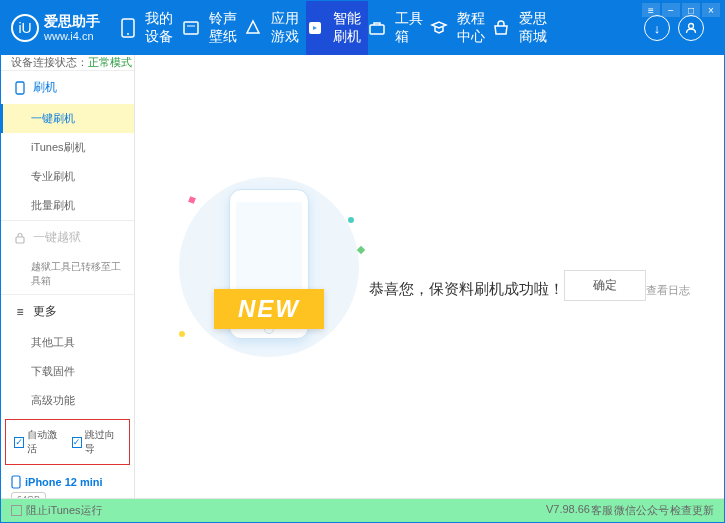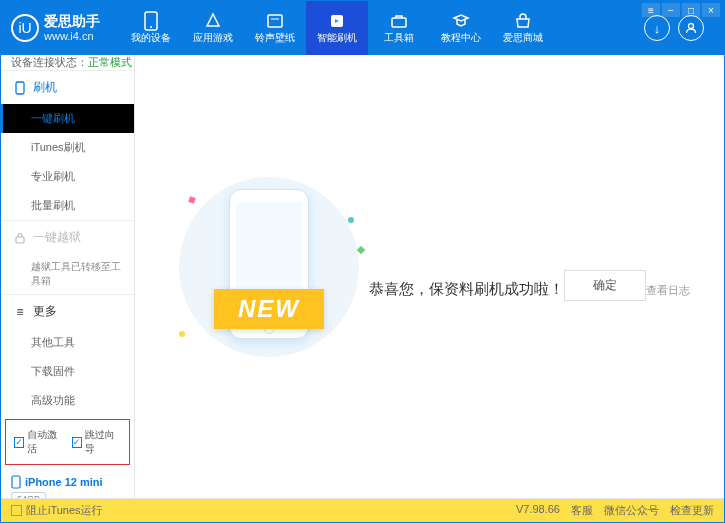--- a/index.html
+++ b/index.html
@@ -4,37 +4,37 @@
 <style>
 *{margin:0;padding:0;box-sizing:border-box;font-family:"Microsoft YaHei",Arial,sans-serif}
 body{background:#fff;width:725px;height:523px;overflow:hidden;position:relative;border:1px solid #0a7be0}
 .header{background:#0a7be0;height:54px;display:flex;align-items:center;padding:0 10px;color:#fff}
 .logo{display:flex;align-items:center;gap:5px}
 .logo-icon{width:28px;height:28px;border:2px solid #fff;border-radius:50%;display:flex;align-items:center;justify-content:center;font-weight:normal;font-size:14px}
 .logo-text{display:flex;flex-direction:column;line-height:1.2}
 .logo-title{font-size:14px;font-weight:bold}
 .logo-url{font-size:11px;opacity:0.9}
 .nav{display:flex;margin-left:20px;height:100%}
-.nav-item{width:62px;display:flex;flex-direction:column;align-items:center;justify-content:center;cursor:pointer;font-size:10px;gap:0}
+.nav-item{width:62px;display:flex;flex-direction:row;align-items:center;justify-content:center;cursor:pointer;font-size:14px;gap:9px}
 .nav-item.active{background:#1d4ed8}
 .nav-icon{width:20px;height:20px;display:flex;align-items:center;justify-content:center}
 .win-controls{position:absolute;top:2px;right:4px;display:flex;gap:2px;font-size:10px}
 .win-btn{width:18px;height:14px;background:rgba(255,255,255,0.15);display:flex;align-items:center;justify-content:center;cursor:pointer}
 .header-right{margin-left:auto;display:flex;gap:8px;margin-right:10px}
 .circle-btn{width:26px;height:26px;border:1.5px solid #fff;border-radius:50%;display:flex;align-items:center;justify-content:center;cursor:pointer;font-size:13px}
 .body{display:flex;height:calc(100% - 54px - 24px)}
 .sidebar{width:134px;border-right:1px solid #e5e5e5;display:flex;flex-direction:column;font-size:12px;color:#555}
 .status-bar{padding:0 10px;font-size:11px;color:#666;border-bottom:1px solid #eee;white-space:nowrap}
 .status-value{color:#2a9c3e}
 .side-section{border-bottom:1px solid #eee}
 .side-header{display:flex;align-items:center;gap:6px;padding:8px 12px;font-size:12px;color:#333}
 .side-header.blue{color:#0a7be0}
 .side-icon{width:14px;height:14px;display:flex;align-items:center;justify-content:center;font-size:12px}
 .side-item{padding:7px 10px 7px 30px;cursor:pointer;font-size:11px;color:#666}
-.side-item.active{background:#000000;color:#0a7be0;border-left:2px solid #0a7be0;padding-left:28px}
+.side-item.active{background:#fef9c3;color:#0a7be0;border-left:2px solid #0a7be0;padding-left:28px}
 .side-note{padding:6px 10px 6px 30px;font-size:10px;color:#888;line-height:1.4}
 .checkboxes{padding:8px;display:flex;gap:8px;font-size:10px;border:1.5px solid #d33;margin:4px}
 .chk{display:flex;align-items:center;gap:3px;cursor:pointer}
 .chk-box{width:11px;height:11px;border:1px solid #0a7be0;display:flex;align-items:center;justify-content:center;color:#0a7be0;font-size:9px}
 .device{padding:6px 10px;font-size:11px}
 .device-name{color:#0a7be0;font-weight:bold;display:flex;align-items:center;gap:4px}
 .device-badge{display:inline-block;border:1px solid #ccc;border-radius:3px;padding:1px 5px;font-size:9px;color:#888;margin-top:3px}
 .main{flex:1;display:flex;align-items:center;justify-content:center;position:relative}
 .illustration{position:relative;width:200px;height:170px;margin-top:-10px}
 .phone-bg{position:absolute;width:180px;height:180px;background:#eef6fc;border-radius:50%;left:10px;top:-10px}
@@ -47,24 +47,24 @@
 .banner-ribbon:before{left:-14px;border-left-color:transparent}
 .banner-ribbon:after{right:-14px;border-right-color:transparent}
 .confetti{position:absolute;width:6px;height:6px}
 .c1{background:#ff6b9d;top:10px;left:20px;transform:rotate(20deg)}
 .c2{background:#4ecdc4;top:30px;right:15px;border-radius:50%}
 .c3{background:#ffd93d;bottom:20px;left:10px;border-radius:50%}
 .c4{background:#6bcf7f;top:60px;right:5px;transform:rotate(45deg)}
 .message{font-size:15px;color:#333;margin-top:25px}
 .confirm-btn{margin-top:18px;padding:6px 28px;border:1px solid #ddd;background:#fff;font-size:12px;cursor:pointer;color:#555}
 .log-link{margin-top:28px;font-size:11px;color:#999;cursor:pointer}
-.footer{position:absolute;bottom:0;left:0;right:0;height:24px;border-top:1px solid #e5e5e5;display:flex;align-items:center;padding:6px 10px;font-size:11px;color:#666;background:#fde047}
+.footer{position:absolute;bottom:0;left:0;right:0;height:24px;border-top:1px solid #e5e5e5;display:flex;align-items:center;padding:6px 10px;font-size:11px;color:#666;background:#86efac}
 .footer-chk{display:flex;align-items:center;gap:4px;cursor:pointer}
 .footer-box{width:11px;height:11px;border:1px solid #999}
-.footer-right{margin-left:auto;display:flex;gap:11px}
+.footer-right{margin-left:auto;display:flex;gap:1px}
 .footer-link{cursor:pointer}
 </style>
 </head>
 <body>
 
 <div class="header">
   <div class="win-controls">
     <div class="win-btn">≡</div>
     <div class="win-btn">−</div>
     <div class="win-btn">□</div>
@@ -82,34 +82,34 @@
         <div class="nav-icon">
           <svg width="16" height="20" viewBox="0 0 16 20">
             <rect x="2" y="1" width="12" height="18" rx="2" fill="none" stroke="#fff" stroke-width="1.5"></rect>
             <circle cx="8" cy="16" r="1" fill="#fff"></circle>
           </svg>
         </div>
         <span>我的设备</span>
       </div>
     <div class="nav-item">
         <div class="nav-icon">
+          <svg width="18" height="16" viewBox="0 0 18 16">
+            <rect x="2" y="2" width="14" height="12" rx="1" fill="none" stroke="#fff" stroke-width="1.5"></rect>
+            <path d="M5 6h8" stroke="#fff"></path>
+          </svg>
+        </div>
+        <span>铃声壁纸</span>
+      </div>
+    <div class="nav-item">
+        <div class="nav-icon">
           <svg width="18" height="18" viewBox="0 0 18 18">
             <path d="M9 2 L15 14 L3 14 Z" fill="none" stroke="#fff" stroke-width="1.5"></path>
           </svg>
         </div>
         <span>应用游戏</span>
-      </div>
-    <div class="nav-item">
-        <div class="nav-icon">
-          <svg width="18" height="16" viewBox="0 0 18 16">
-            <rect x="2" y="2" width="14" height="12" rx="1" fill="none" stroke="#fff" stroke-width="1.5"></rect>
-            <path d="M5 6h8" stroke="#fff"></path>
-          </svg>
-        </div>
-        <span>铃声壁纸</span>
       </div>
     <div class="nav-item active">
         <div class="nav-icon">
           <svg width="18" height="18" viewBox="0 0 18 18">
             <rect x="3" y="3" width="12" height="12" rx="2" fill="#fff"></rect>
             <path d="M7 7l4 2-4 2z" fill="#2f9df5"></path>
           </svg>
         </div>
         <span>智能刷机</span>
       </div>

